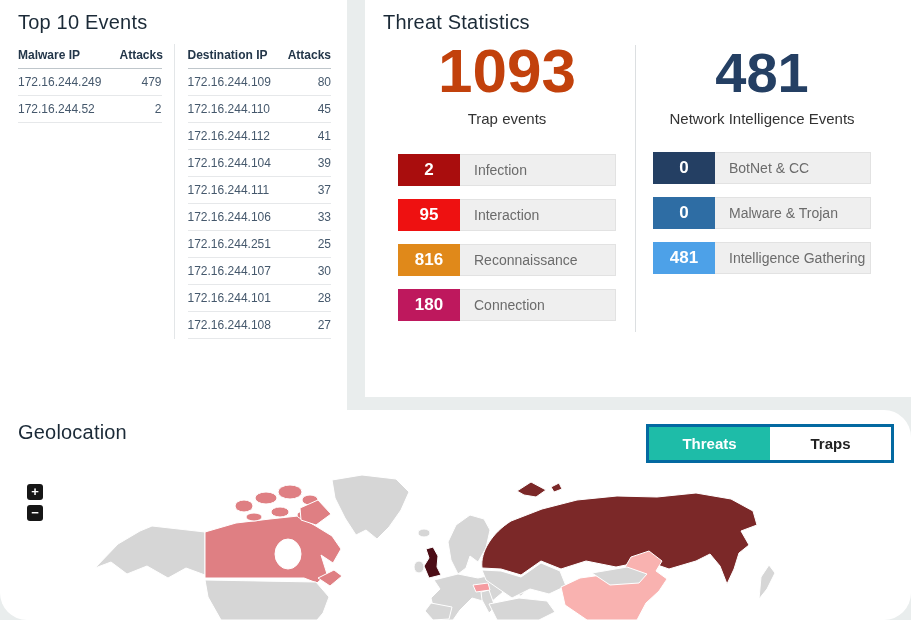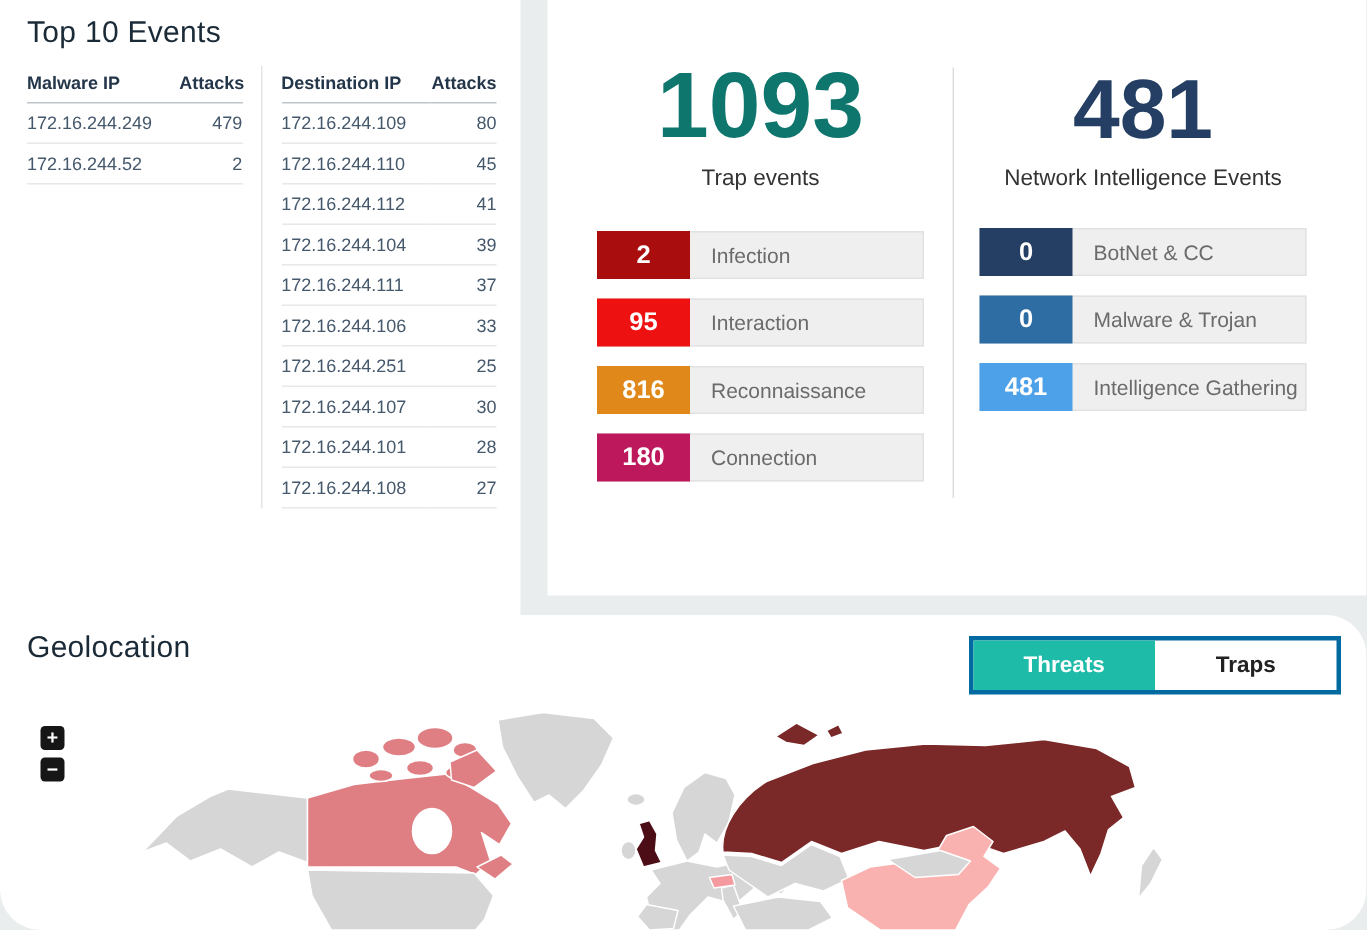--- a/index.html
+++ b/index.html
@@ -31,21 +31,21 @@
   }
   th.num,td.num{text-align:right;}
   td{color:#45586c;padding:6px 0;border-bottom:1px solid #e6e8ea;}
 
   
   .ts-divider{position:absolute;left:270px;top:45px;height:287px;border-left:1px solid #dcdfe1;}
   .ts-col{position:absolute;top:38px;width:218px;}
   .ts-col.trap{left:33px;}
   .ts-col.intel{left:288px;}
   .big-num{font-size:62px;font-weight:700;line-height:1.05;text-align:center;}
-  .big-num.red{color:#0f766e;}
+  .big-num.red{color:#c2410c;}
   .big-num.navy{color:#243f63;font-size:56px;padding-top:6px;}
   .big-label{text-align:center;font-size:15px;color:#333;margin-top:7px;white-space:nowrap;}
   .badges{margin-top:27px;}
   .badge{display:flex;height:32px;margin-bottom:13px;border:1px solid #e2e2e2;background:#efefef;box-sizing:border-box;}
   .badge-num{
     width:62px;margin:-1px 0 -1px -1px;color:#fff;font-weight:700;font-size:17px;
     display:flex;align-items:center;justify-content:center;flex:none;
   }
   .badge-label{flex:1;display:flex;align-items:center;padding-left:14px;font-size:14px;color:#6b6b6b;white-space:nowrap;}
   .c-infection{background:#a90d0d;}
@@ -147,20 +147,21 @@
               <td>172.16.244.108</td>
               <td class="num">27</td>
             </tr>
         </tbody>
       </table>
     </div>
   </div>
 </div>
 
 <div class="panel" id="panel-threat-stats">
+  <div class="panel-title">Threat Statistics</div>
   <div class="ts-divider"></div>
 
   <div class="ts-col trap">
     <div class="big-num red">1093</div>
     <div class="big-label">Trap events</div>
     <div class="badges">
       <div class="badge">
         <span class="badge-num c-infection">2</span>
         <span class="badge-label">Infection</span>
       </div>

